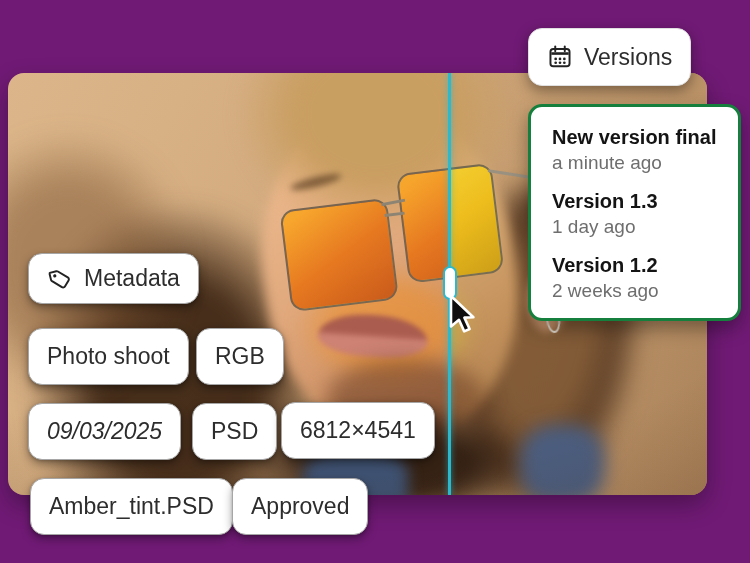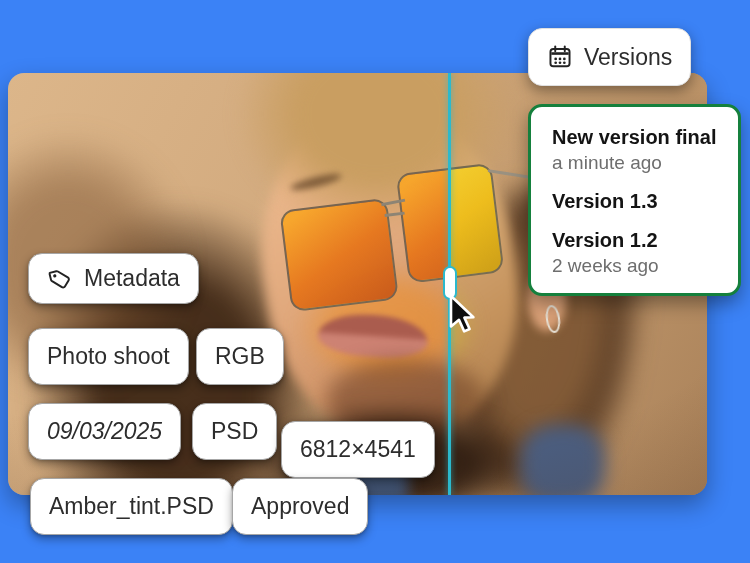--- a/index.html
+++ b/index.html
@@ -1,18 +1,18 @@
 <!DOCTYPE html>
 <html style="--accent: #2bb9cd;"><head>
 <meta charset="utf-8">
 <style>
   :root { --accent:#2bb9cd; }
   * { box-sizing:border-box; margin:0; padding:0; }
   body { font-family:"Liberation Sans","DejaVu Sans",sans-serif; background:#fff; }
-  .stage { position:relative; width:750px; height:563px; background:#3b82f6; overflow:hidden; }
+  .stage { position:relative; width:750px; height:563px; background:#701a75; overflow:hidden; }
 
   
   .photo { position:absolute; left:8px; top:73px; width:699px; height:422px;
            border-radius:16px; overflow:hidden; box-shadow:0 10px 24px rgba(0,0,0,.32); }
   .scene { position:absolute; inset:0;
            background:linear-gradient(118deg,#dcb68a 0%,#d2aa7e 40%,#c59c6f 62%,#aa825a 100%); }
   .scene > div { position:absolute; }
   .hair-back   { left:20px; top:130px; width:300px; height:330px;
                  background:radial-gradient(ellipse at 50% 55%, rgba(58,35,18,.92) 0 38%, rgba(58,35,18,0) 72%); filter:blur(10px); }
   .hair-left   { left:-20px; top:60px; width:200px; height:260px;
@@ -72,21 +72,21 @@
           box-shadow:0 4px 10px rgba(0,0,0,.35), 0 1px 3px rgba(0,0,0,.18); z-index:20; }
   .chip.clean { border:1px solid #e0e0e0; box-shadow:0 5px 14px rgba(0,0,0,.38); }
   .chip svg { flex:0 0 auto; }
 
   .versions-chip { left:528px; top:28px; height:58px; }
   .metadata-chip { left:28px;  top:253px; height:51px; }
   .tag-photo-shoot { left:28px;  top:328px; }
   .tag-rgb         { left:196px; top:328px; }
   .tag-date        { left:28px;  top:403px;font-style:italic; }
   .tag-psd         { left:192px; top:403px; }
-  .tag-dimensions  { left:281px; top:421px; }
+  .tag-dimensions  { left:281px; top:402px; }
   .tag-filename    { left:30px;  top:478px; }
   .tag-status      { left:232px; top:478px; }
 
   .panel { position:absolute; left:528px; top:104px; min-width:192px; padding:17px 21px 15px;
            background:#fff; border:3px solid #15803d; border-radius:14px;
            box-shadow:0 8px 18px rgba(0,0,0,.35); z-index:20; }
   .v-item { margin-bottom:13px; cursor:default; }
   .v-item:last-child { margin-bottom:0; }
   .v-name { font-size:20px; font-weight:700; color:#141414; line-height:26px; white-space:nowrap; }
   .v-time { font-size:19px; color:#6e6e6e; line-height:25px; white-space:nowrap; }
@@ -170,20 +170,21 @@
     <span>Versions</span>
   </div>
 
   <div class="panel">
     <div class="v-item">
       <div class="v-name">New version final</div>
       <div class="v-time">a minute ago</div>
     </div>
     <div class="v-item">
       <div class="v-name">Version 1.3</div>
+      <div class="v-time">1 day ago</div>
     </div>
     <div class="v-item">
       <div class="v-name">Version 1.2</div>
       <div class="v-time">2 weeks ago</div>
     </div>
   </div>
 
   <div class="chip metadata-chip">
     <svg width="26" height="26" viewBox="0 0 24 24">
       <g transform="rotate(-14 12 12)">

